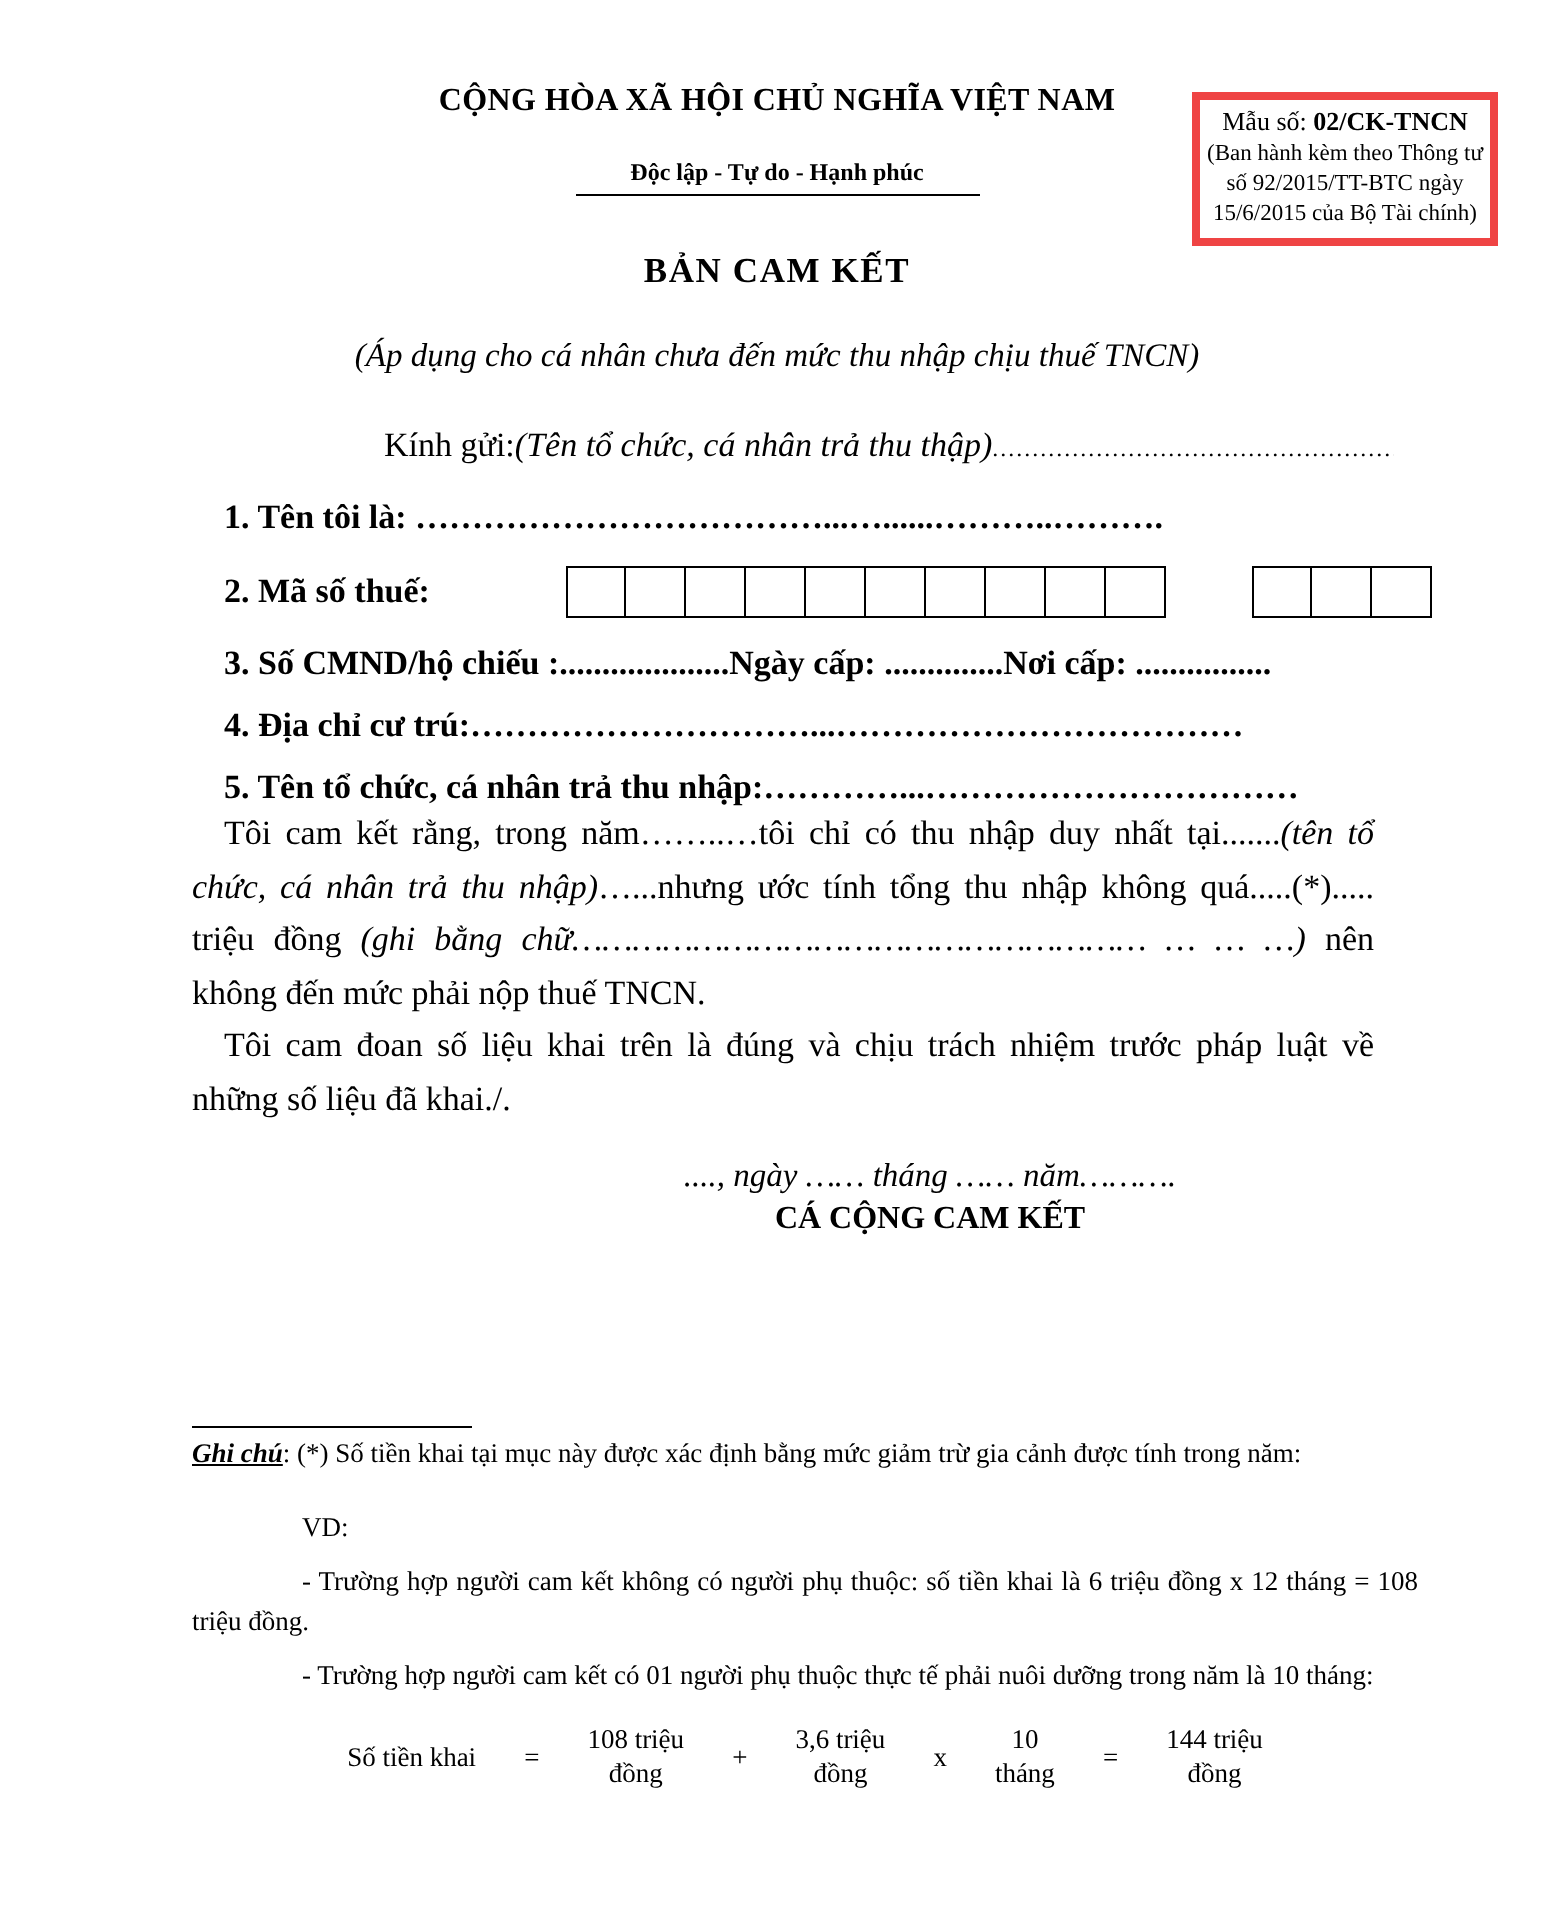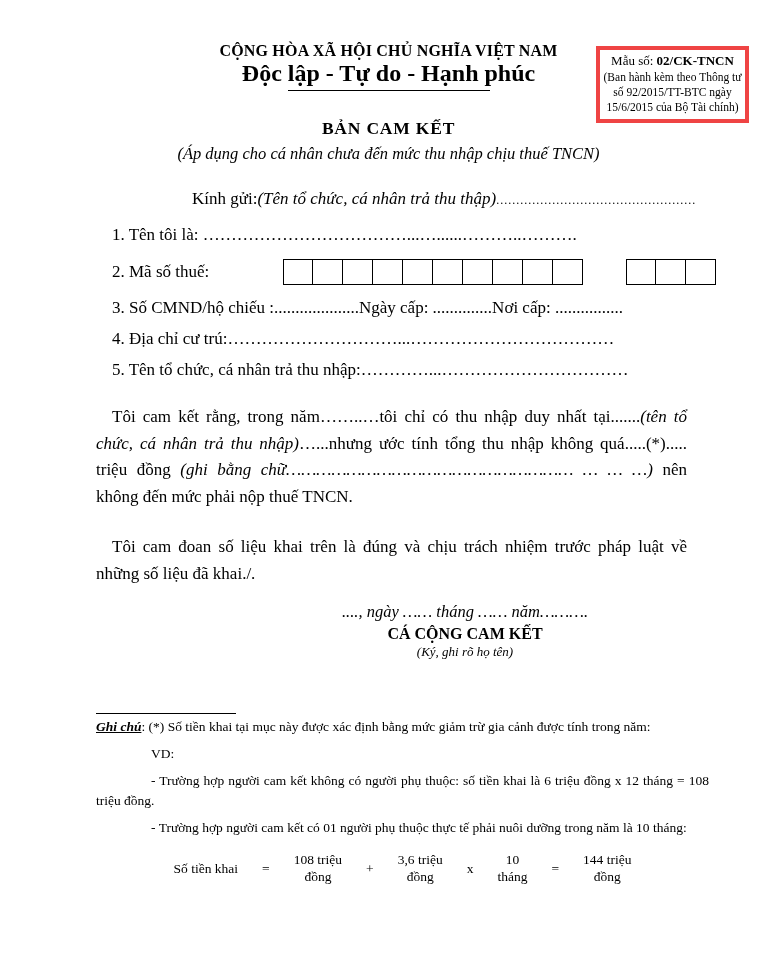--- a/index.html
+++ b/index.html
@@ -7,59 +7,59 @@
   .page {
     width: 777px; height: 958px;
     background: #ffffff; color: #000;
     font-family: "Liberation Serif", "DejaVu Serif", serif;
     position: relative; overflow: hidden;
     margin: 0 auto;
   }
   
   .header { position: relative; padding-top: 42px; }
   .motto-line1 { text-align: center; font-weight: bold; font-size: 16px; letter-spacing: .2px; }
-  .motto-line2 { text-align: center; font-weight: bold; font-size: 24px; margin-top: 0; }
+  .motto-line2 { text-align: center; font-weight: bold; font-size: 12px; margin-top: 19px; }
   .motto-underline { width: 202px; border-top: 1.5px solid #000; margin: 3px auto 0 auto; }
   .form-box {
     position: absolute; top: 46px; right: 28px; width: 153px;
     border: 4px solid #ef4444; padding: 3px 2px 4px 2px; text-align: center;
   }
   .form-box .fb-line1 { font-size: 13px; }
   .form-box .fb-code { font-weight: bold; }
   .form-box .fb-note { font-size: 11.5px; line-height: 1.3; margin-top: 1px; }
   
   .title-main { text-align: center; font-weight: bold; font-size: 17.5px; letter-spacing: .8px; margin-top: 27px; }
-  .title-sub { text-align: center; font-style: italic; font-size: 16.5px; margin-top: 5px; }
+  .title-sub { text-align: center; font-style: italic; font-size: 16.5px; margin-top: 22px; }
   
   .salutation { margin: 25px 80px 0 192px; font-size: 17px; white-space: nowrap; overflow: hidden; }
   .salutation .sal-hint { font-style: italic; }
   .salutation .sal-dots { font-size: 12px; letter-spacing: 1px; }
   
-  .items { margin: 16px 60px 0 112px; font-size: 17px; }
+  .items { margin: 16px 60px 0 112px; font-size: 17px; font-weight: bold; }
   .item { margin-top: 11px; white-space: nowrap; overflow: hidden; }
   .item-taxcode { display: flex; align-items: center; margin-top: 12px; height: 30px; }
   .item-taxcode .tc-label { width: 171px; flex: 0 0 171px; }
   .tax-cells { display: flex; }
   .tax-cell { width: 30px; height: 26px; border: 1px solid #000; border-left: none; background: #fff; }
   .tax-cell:first-child { border-left: 1px solid #000; }
   .tax-gap { width: 43px; }
   
-  .para { margin: 24px 90px 0 96px; font-size: 17px; line-height: 26.5px; text-align: justify; text-indent: 16px; }
+  .para { margin: 0 90px 0 96px; font-size: 17px; line-height: 26.5px; text-align: justify; text-indent: 16px; }
   .para .it { font-style: italic; }
   
   .sig-block { width: 330px; margin: 15px 147px 0 auto; text-align: center; }
   .sig-date { font-style: italic; font-size: 16.5px; }
   .sig-title { font-weight: bold; font-size: 16px; margin-top: 3px; }
   .sig-note { font-style: italic; font-size: 13px; margin-top: 1px; }
   
   .footnote { position: absolute; left: 96px; right: 68px; top: 713px; font-size: 13.5px; line-height: 20px; }
   .fn-sep { width: 140px; border-top: 1.5px solid #000; margin-bottom: 3px; }
   .fn-note { text-align: justify; }
   .fn-label { font-weight: bold; font-style: italic; text-decoration: underline; }
-  .fn-vd { margin-left: 55px; margin-top: 7px; }
+  .fn-vd { margin-left: 55px; margin-top: 17px; }
   .fn-case { margin-top: 7px; text-indent: 55px; text-align: justify; }
   .fn-eq { display: flex; justify-content: center; align-items: center; margin-top: 13px; column-gap: 24px; }
   .fn-eq .frac { display: flex; flex-direction: column; text-align: center; line-height: 17px; }
   .fn-eq .op { line-height: 17px; }
 </style>
 </head>
 <body>
 
 <div class="page">
 
@@ -113,21 +113,20 @@
     <div class="item">5. Tên tổ chức, cá nhân trả thu nhập:…………...……………………………</div>
   </div>
 
   <p class="para"><span>Tôi cam kết rằng, trong năm……..…tôi chỉ có thu nhập duy nhất tại.......</span><span class="it">(tên tổ chức, cá nhân trả thu nhập)</span><span>…...nhưng ước tính tổng thu nhập không quá.....(*)..... triệu đồng </span><span class="it">(ghi bằng chữ………………………………………………… … … …)</span><span> nên không đến mức phải nộp thuế TNCN.</span></p>
 
   <p class="para">Tôi cam đoan số liệu khai trên là đúng và chịu trách nhiệm trước pháp luật về những số liệu đã khai./.</p>
 
   <div class="sig-block">
     <div class="sig-date">...., ngày …… tháng …… năm……….</div>
     <div class="sig-title">CÁ CỘNG CAM KẾT</div>
-    <div class="sig-note">(Ký, ghi rõ họ tên)</div>
   </div>
 
   <div class="footnote">
     <div class="fn-sep"></div>
     <div class="fn-note">
       <span class="fn-label">Ghi chú</span><span>: (*) Số tiền khai tại mục này được xác định bằng mức giảm trừ gia cảnh được tính trong năm:</span>
     </div>
     <div class="fn-vd">VD:</div>
     <div class="fn-case">- Trường hợp người cam kết không có người phụ thuộc: số tiền khai là 6 triệu đồng x 12 tháng = 108 triệu đồng.</div>
     <div class="fn-case">- Trường hợp người cam kết có 01 người phụ thuộc thực tế phải nuôi dưỡng trong năm là 10 tháng:</div>

